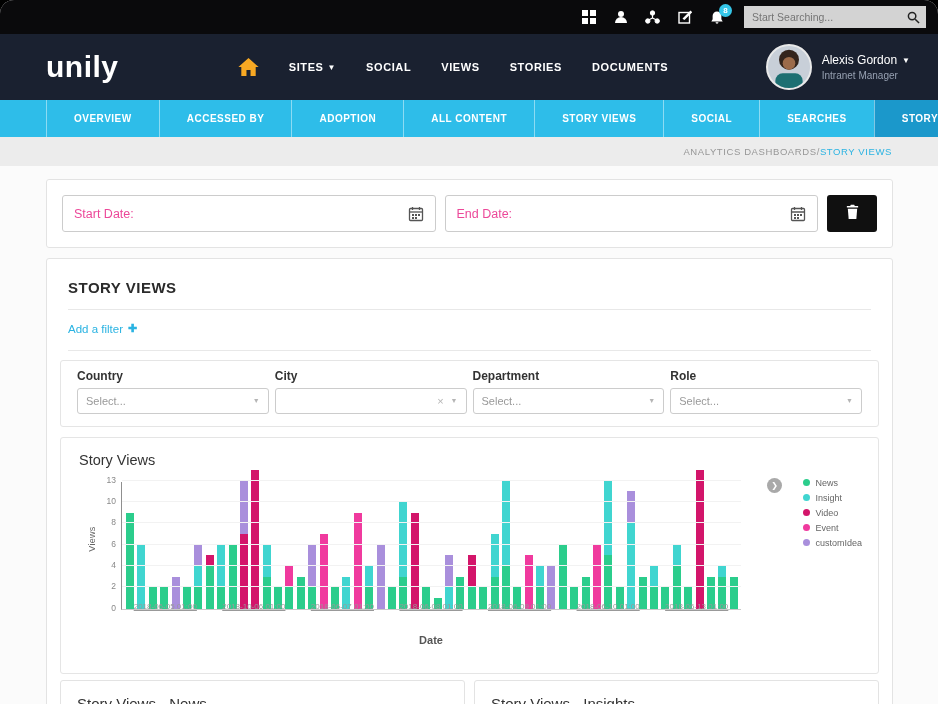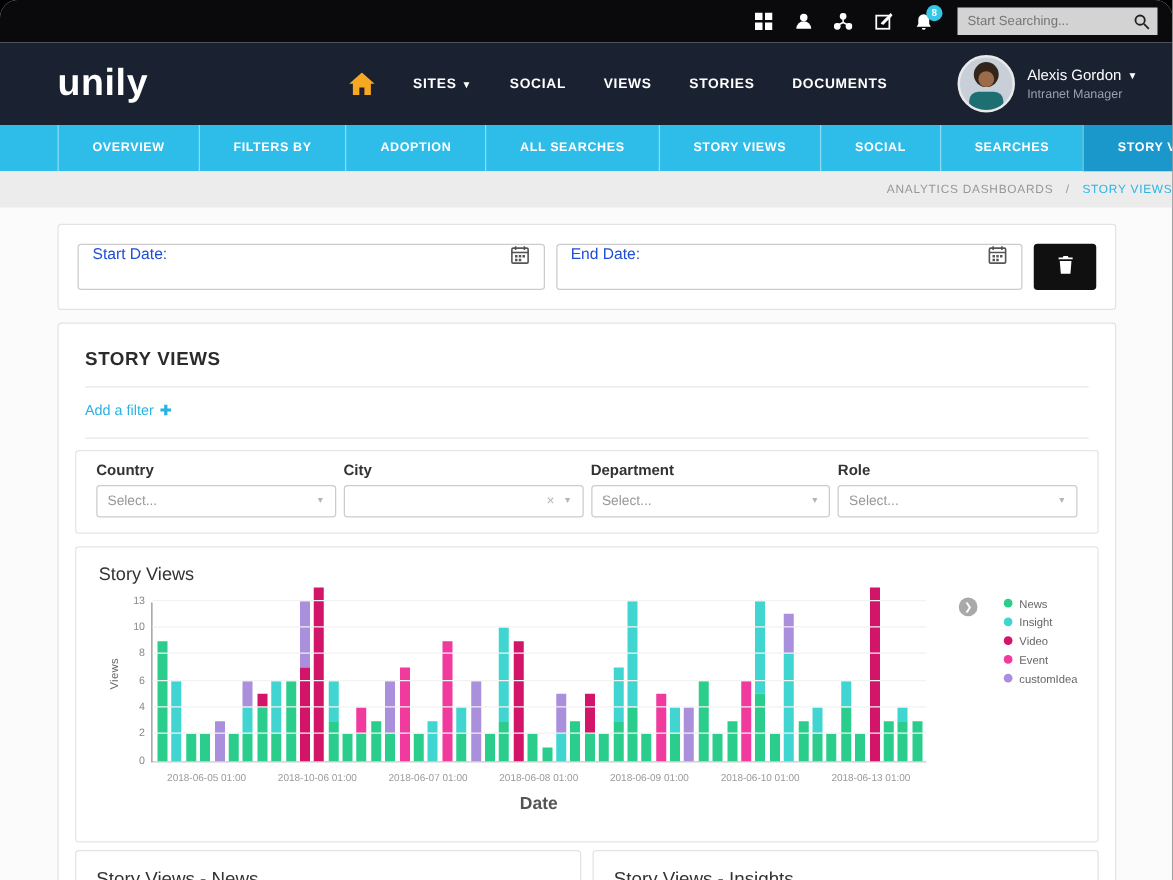--- a/index.html
+++ b/index.html
@@ -9,34 +9,34 @@
 
   
   .topbar { height: 34px; background: #0a0a0c; display: flex; align-items: center;
             justify-content: flex-end; padding-right: 12px; gap: 15px; }
   .topbar .tb-icon { width: 17px; height: 17px; display: flex; align-items: center;
                      justify-content: center; cursor: pointer; }
   .bell-wrap { position: relative; }
   .badge { position: absolute; top: -5px; right: -7px; min-width: 13px; height: 13px;
            background: #35c6e8; color: #fff; border-radius: 50%; font-size: 8px;
            display: flex; align-items: center; justify-content: center; font-weight: bold; }
-  .search-box { width: 160px; height: 22px; background: #d3d3d3; display: flex;
+  .search-box { width: 182px; height: 22px; background: #d3d3d3; display: flex;
                 align-items: center; margin-left: 4px; }
   .search-box input { flex: 1; border: none; background: transparent; font-size: 10.5px;
                       color: #3c3c3c; padding-left: 8px; outline: none; width: 120px;
                       font-family: "Liberation Sans", sans-serif; }
   .search-btn { width: 26px; height: 22px; display: flex; align-items: center;
                 justify-content: center; cursor: pointer; }
 
   
   .header { height: 66px; background: #1a2130; display: flex; align-items: center;
             padding: 0 28px 0 46px; }
   .logo { font-size: 30px; font-weight: bold; color: #fff; letter-spacing: .5px;
           width: 150px; }
-  .main-nav { flex: 1; display: flex; align-items: center; justify-content: flex-end;
+  .main-nav { flex: 1; display: flex; align-items: center; justify-content: center;
               gap: 30px; }
   .nav-item { color: #fff; font-size: 11px; font-weight: bold; letter-spacing: .6px;
               cursor: pointer; display: flex; align-items: center; gap: 4px; }
   .nav-caret { font-size: 8px; color: #fff; }
   .home-btn { display: flex; align-items: center; cursor: pointer; }
   .user-block { display: flex; align-items: center; gap: 10px; width: 200px;
                 justify-content: flex-end; }
   .avatar { width: 46px; height: 46px; border-radius: 50%; overflow: hidden;
             border: 2px solid #e9e9e9; background: #cfd6de; flex: none; cursor: pointer; }
   .user-meta { display: flex; flex-direction: column; gap: 3px; }
@@ -48,34 +48,34 @@
   
   .tabbar { height: 37px; background: #2ebde9; display: flex; padding-left: 46px; }
   .tab { line-height: 37px; padding: 0 27px; color: #fff; font-size: 10px; font-weight: bold;
          letter-spacing: .5px; border-left: 1px solid rgba(255,255,255,.45); cursor: pointer;
          white-space: nowrap; }
   .tab:last-child { border-right: 1px solid rgba(255,255,255,.45); }
   .tab.active { background: #1b98cb; }
 
   
   .breadcrumb { height: 29px; background: #ececec; display: flex; align-items: center;
-                justify-content: flex-end; gap: 10px; font-size: 9.5px;
+                justify-content: flex-end; padding-right: 46px; gap: 0; font-size: 9.5px;
                 letter-spacing: .6px; }
   .bc-parent { color: #979797; cursor: pointer; }
   .bc-sep { color: #979797; }
   .bc-current { color: #2bb3e2; }
 
   
   .content { padding: 13px 45px 0 46px; }
   .card { background: #fff; border: 1px solid #e3e3e3; border-radius: 3px; }
 
   
   .filter-card { padding: 15px; display: flex; gap: 9px; }
   .date-input { flex: 1; height: 37px; border: 1px solid #ccc; border-radius: 3px;
-                display: flex; align-items: flex-start; padding: 0 11px; color: #1d4ed8;
+                display: flex; align-items: center; padding: 0 11px; color: #ec4899;
                 font-size: 12.5px; cursor: pointer; background: #fff; }
   .date-input .cal { margin-left: auto; display: flex; }
   .filters-btn { width: 76px; height: 37px; background: #fff; border: 2px solid #2cc3ec;
                  color: #26b8e4; border-radius: 3px; font-size: 11px; font-weight: bold;
                  letter-spacing: .5px; cursor: pointer; font-family: "Liberation Sans", sans-serif; }
   .trash-btn { width: 50px; height: 37px; background: #101010; border: none; border-radius: 3px;
                display: flex; align-items: center; justify-content: center; cursor: pointer; }
 
   
   .panel { margin-top: 10px; padding: 14px 13px 4px 13px; }
@@ -107,24 +107,24 @@
   .gridline { position: absolute; left: 0; right: 0; height: 1px; background: #f2f2f2; }
   .ytick { position: absolute; left: -28px; width: 22px; text-align: right;
            font-size: 8.5px; color: #888; }
   .ylabel { position: absolute; left: -42px; top: 52px; transform: rotate(-90deg);
             transform-origin: center; font-size: 9px; color: #666; letter-spacing: .3px; }
   .bars { position: absolute; left: 1px; right: 0; bottom: 0; top: -12px; display: flex;
           align-items: flex-end; justify-content: space-between; padding: 0 3px;
           overflow: visible; }
   .bar { width: 8px; display: flex; flex-direction: column-reverse; cursor: pointer; }
   .bar div { width: 100%; }
-  .xtick { position: absolute; top: 136px; transform: translateX(-50%); font-size: 8px;
-           color: #999; white-space: nowrap; }
+  .xtick { position: absolute; top: 120px; transform: translateX(-50%); font-size: 8px;
+           color: #999; white-space: nowrap; text-decoration: underline; }
   .xlabel { position: absolute; top: 152px; left: 50%; transform: translateX(-50%);
-            font-size: 14px; font-weight: bold; color: #555; }
+            font-size: 11px; font-weight: bold; color: #555; }
   .legend { position: absolute; right: 16px; top: 40px; display: flex;
             flex-direction: column; gap: 5px; }
   .legend-item { display: flex; align-items: center; gap: 5px; font-size: 9px; color: #666;
                  cursor: pointer; }
   .legend-dot { width: 7px; height: 7px; border-radius: 50%; flex: none; }
   .expand-btn { position: absolute; right: 96px; top: 40px; width: 15px; height: 15px;
                 border-radius: 50%; background: #a9a9a9; color: #fff; font-size: 8px;
                 display: flex; align-items: center; justify-content: center; cursor: pointer;
                 border: none; }
 
@@ -214,23 +214,23 @@
           <span>Alexis Gordon</span>
           <span class="nav-caret">▼</span>
         </span>
         <span class="user-role">Intranet Manager</span>
       </div>
     </div>
   </div>
 
   <div class="tabbar">
       <span class="tab">OVERVIEW</span>
-      <span class="tab">FILTERS BY</span>
+      <span class="tab">ACCESSED BY</span>
       <span class="tab">ADOPTION</span>
-      <span class="tab">ALL SEARCHES</span>
+      <span class="tab">ALL CONTENT</span>
       <span class="tab">STORY VIEWS</span>
       <span class="tab">SOCIAL</span>
       <span class="tab">SEARCHES</span>
       <span class="tab active">STORY VIEWS</span>
       <span class="tab">DOCUMENTS</span>
     </div>
 
   <div class="breadcrumb">
     <span class="bc-parent">ANALYTICS DASHBOARDS</span>
     <span class="bc-sep">/</span>

